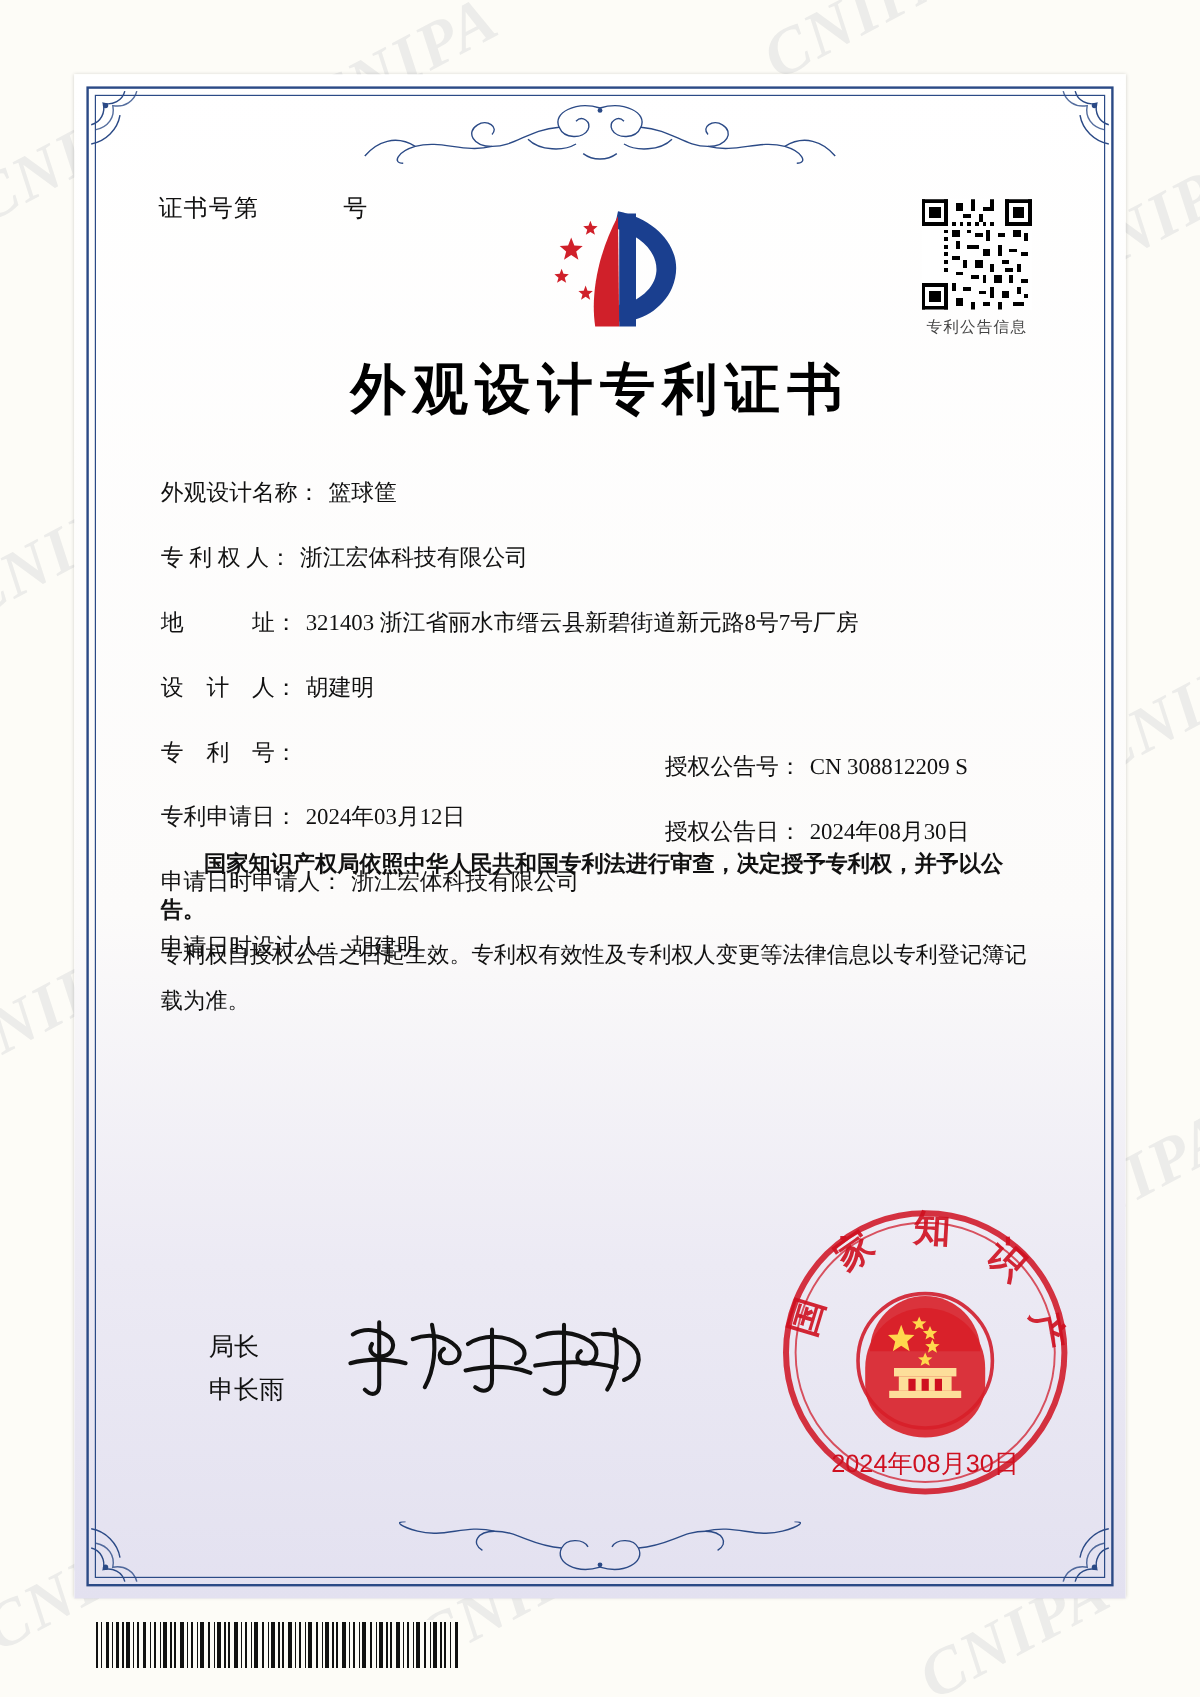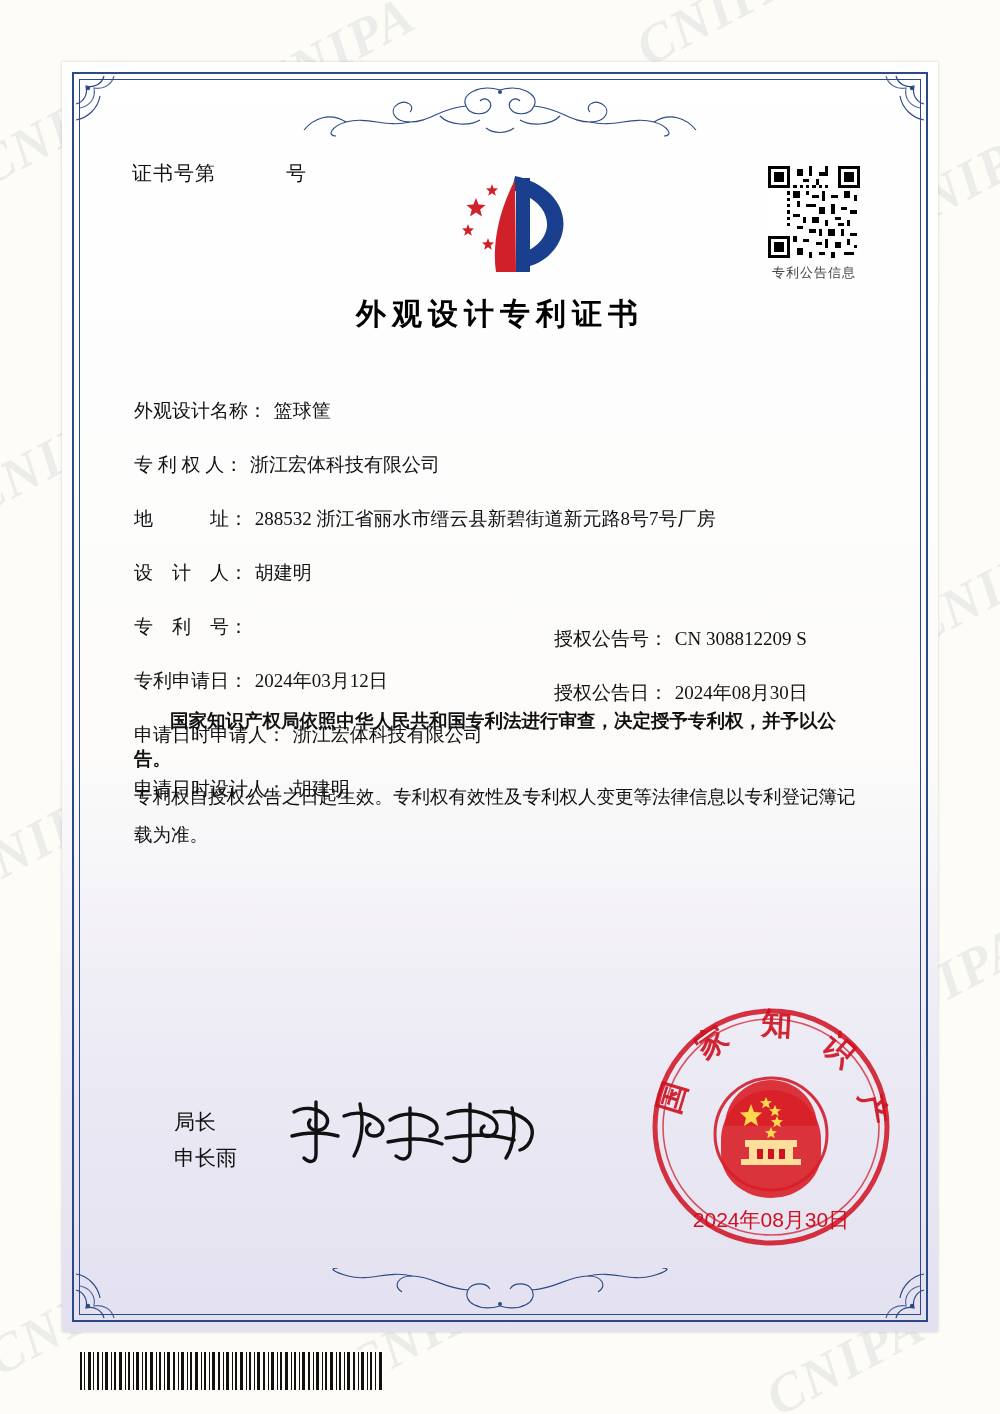--- a/index.html
+++ b/index.html
@@ -138,21 +138,21 @@
     letter-spacing: 1px;
     white-space: nowrap;
   }
 
   .doc-title {
     position: absolute;
     top: 232px;
     left: 0;
     width: 100%;
     text-align: center;
-    font-size: 30px;
+    font-size: 46px;
     font-weight: bold;
     letter-spacing: 6px;
     color: #000;
     font-family: Liberation Mono, monospace;
   }
 
   .fields {
     position: absolute;
     left: 72px;
     right: 60px;
@@ -463,21 +463,21 @@
         <span class="fvalue">篮球筐</span>
       </div>
 
       <div class="frow">
         <span class="flabel">专 利 权 人：</span>
         <span class="fvalue">浙江宏体科技有限公司</span>
       </div>
 
       <div class="frow">
         <span class="flabel">地　　　址：</span>
-        <span class="fvalue">288532 浙江省丽水市缙云县新碧街道新元路8号7号厂房</span>
+        <span class="fvalue">321403 浙江省丽水市缙云县新碧街道新元路8号7号厂房</span>
       </div>
 
       <div class="frow">
         <span class="flabel">设　计　人：</span>
         <span class="fvalue">胡建明</span>
       </div>
 
       <div class="frow">
         <span class="flabel">专　利　号：</span>
         <span class="fvalue"></span>

